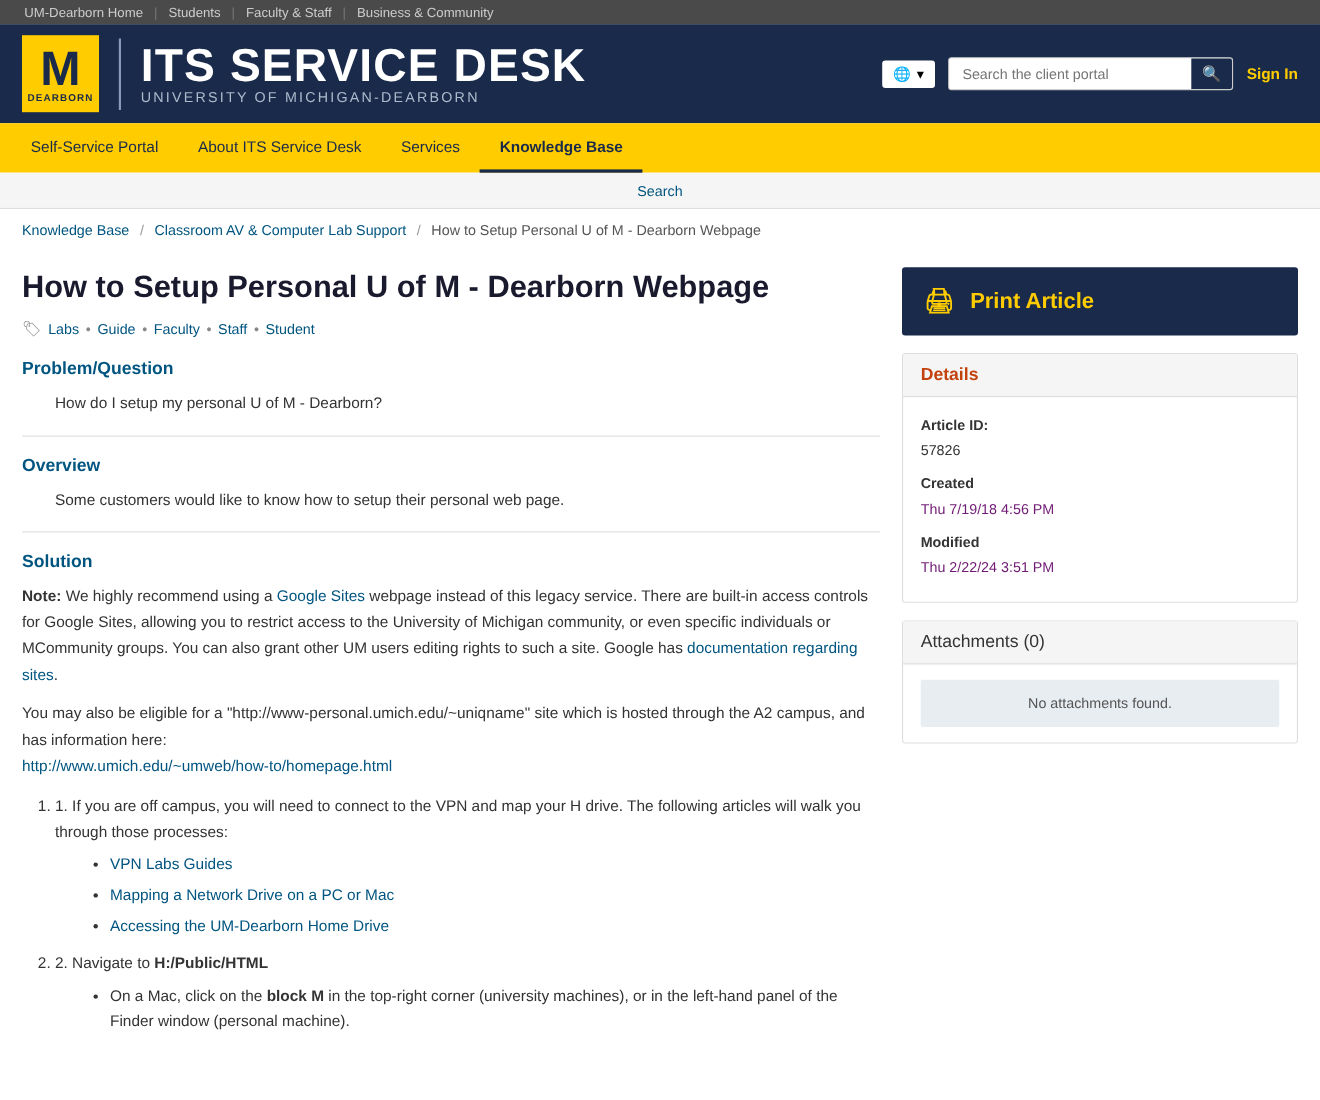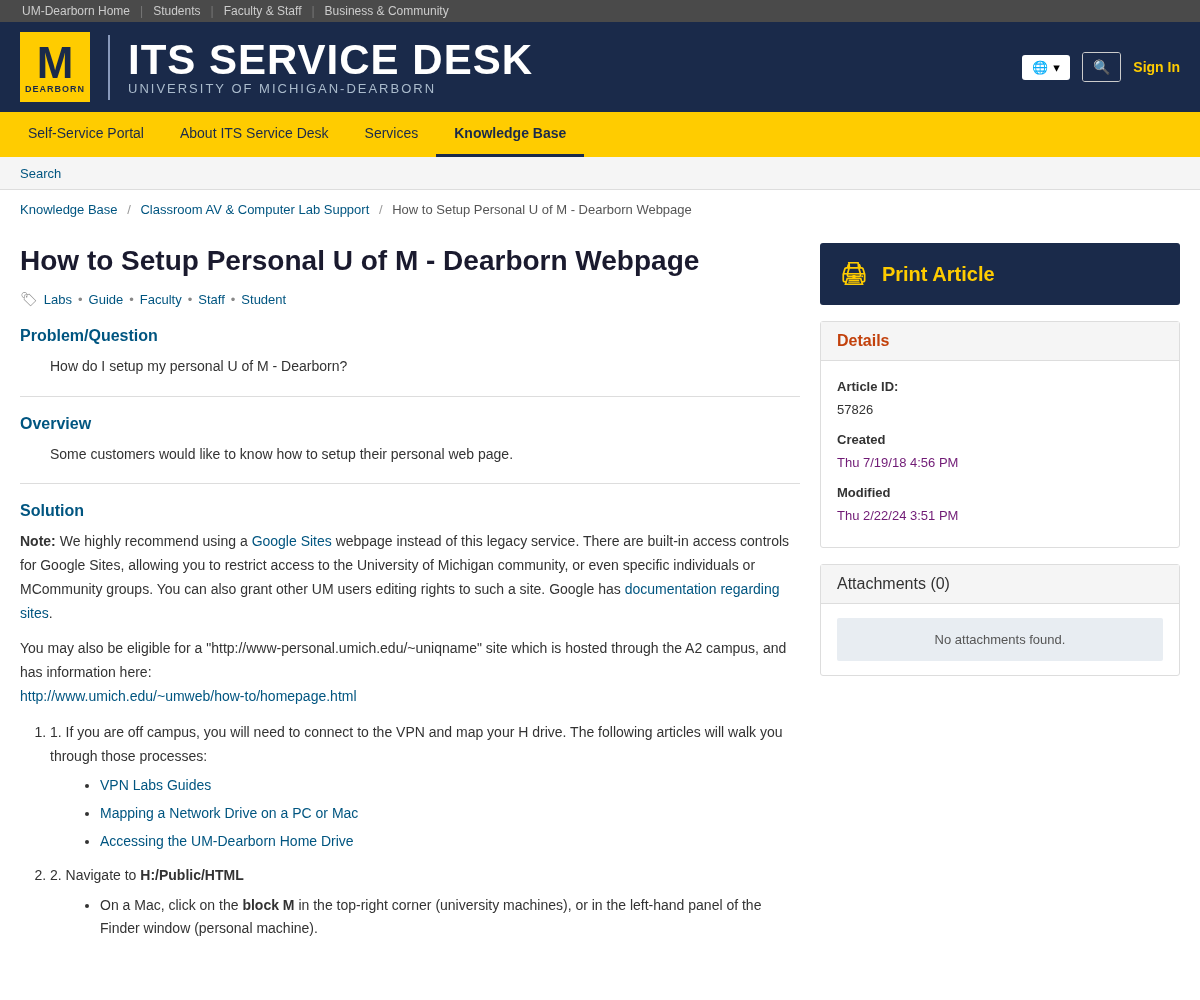--- a/index.html
+++ b/index.html
@@ -155,20 +155,21 @@
     .nav-bar a.active {
       font-weight: bold;
       border-bottom: 3px solid #1a2a4a;
     }
 
     
     .search-bar {
       background: #f5f5f5;
       border-bottom: 1px solid #ddd;
       padding: 8px 20px;
+      text-align: center;
     }
     .search-bar a {
       color: #005580;
       text-decoration: none;
       font-size: 13px;
     }
 
     
     .breadcrumb {
       padding: 12px 20px 6px 20px;
@@ -384,20 +385,21 @@
         <div class="subtitle">UNIVERSITY OF MICHIGAN-DEARBORN</div>
       </div>
     </div>
   </div>
   <div class="header-right">
     <button class="lang-selector">
       <span>🌐</span>
       <span>▾</span>
     </button>
     <div class="search-box-header">
+      <input type="text" placeholder="Search the client portal" style="">
       <button>
         <span>🔍</span>
       </button>
     </div>
     <a class="sign-in-link">Sign In</a>
   </div>
 </div>
 
 <nav class="nav-bar">
   <a>Self-Service Portal</a>

